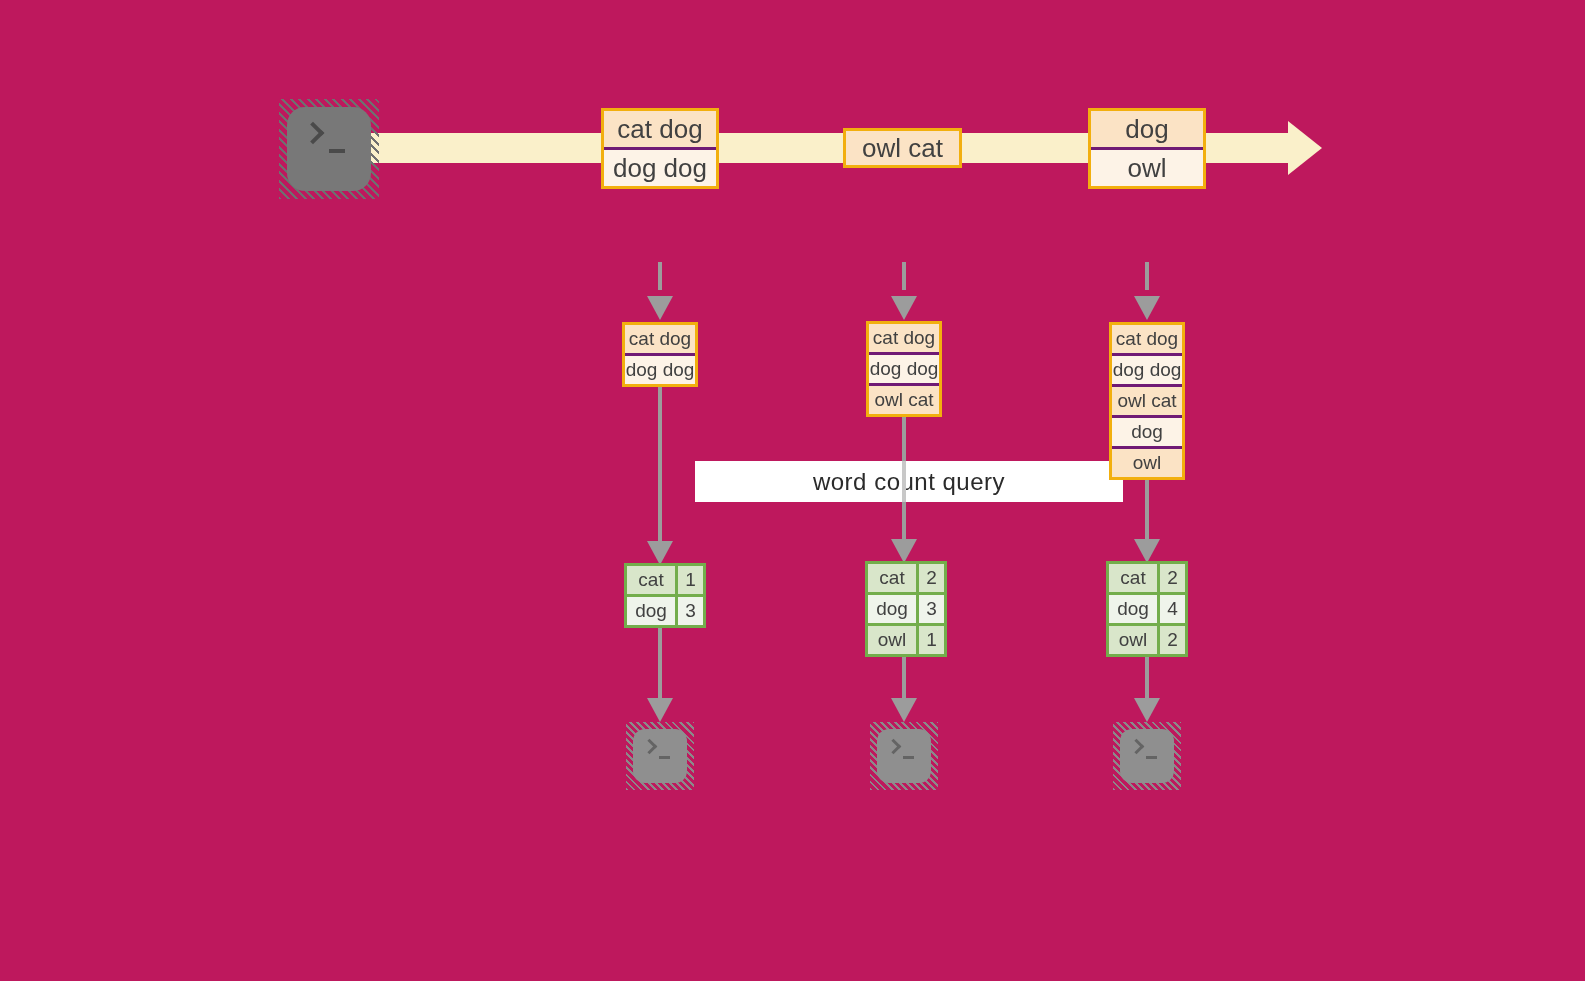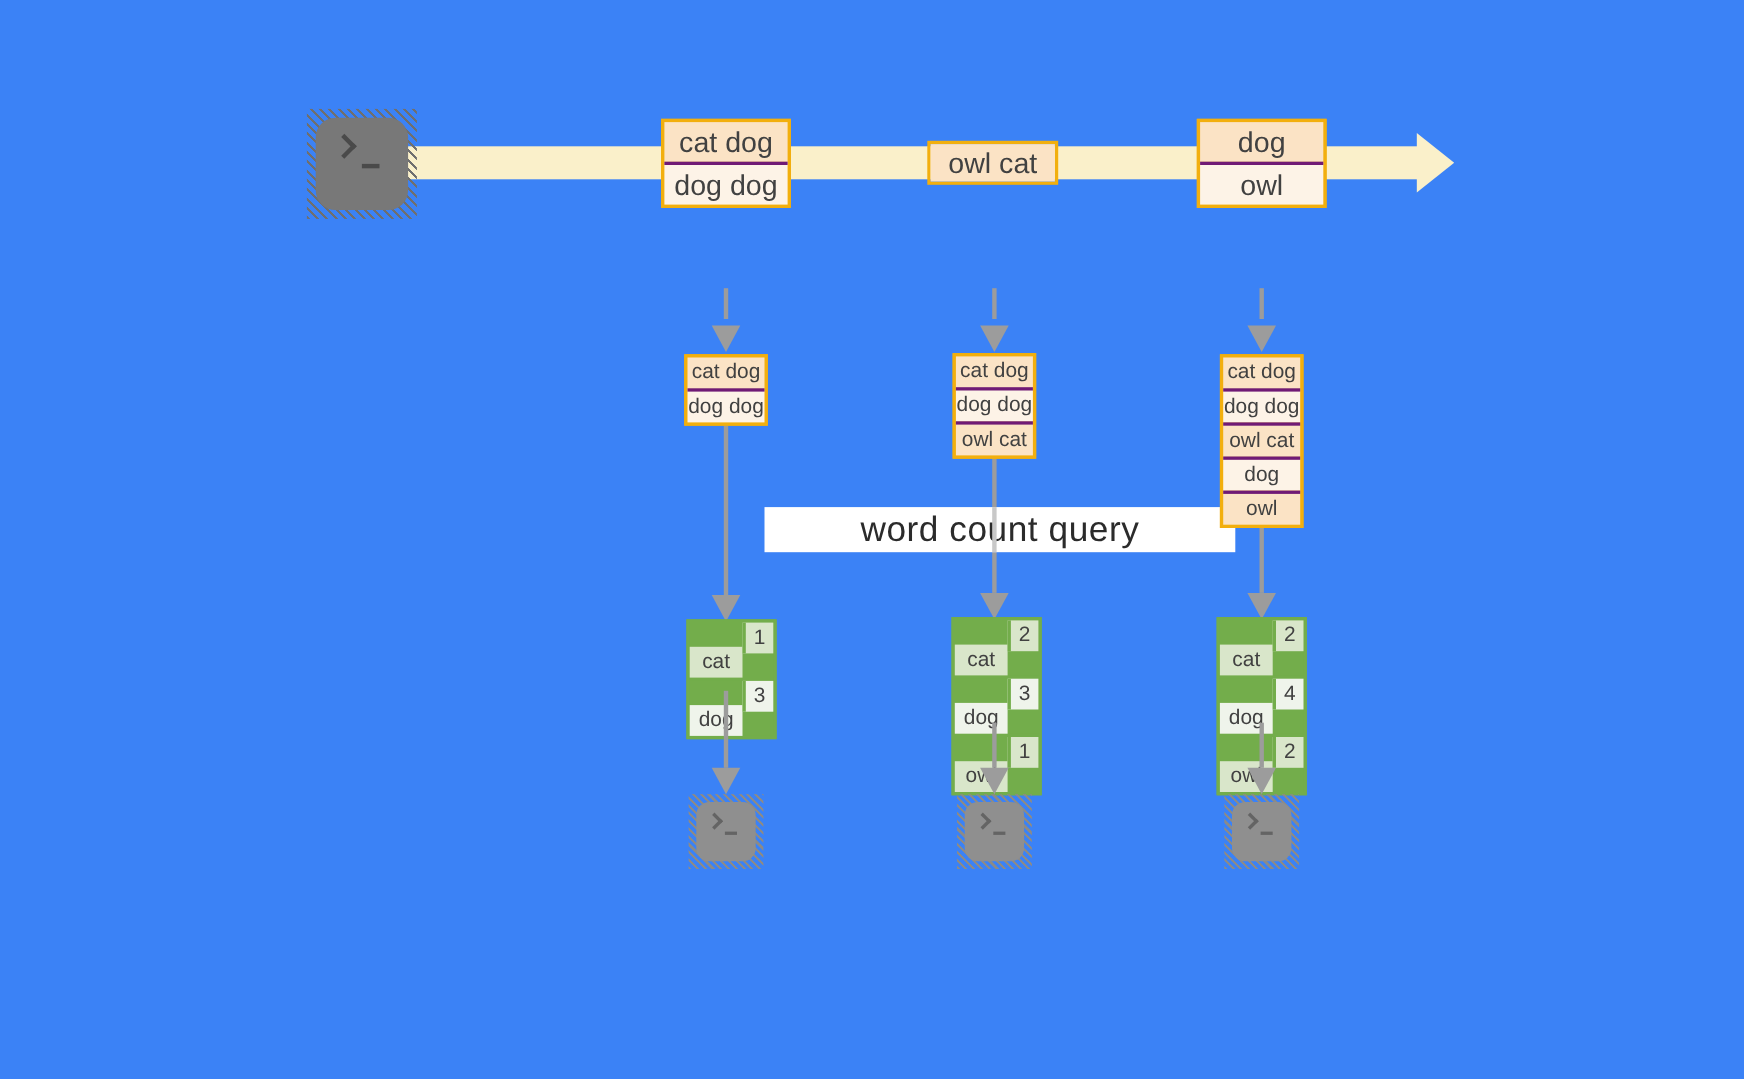--- a/index.html
+++ b/index.html
@@ -1,16 +1,16 @@
 <!DOCTYPE html>
 <html><head>
 <meta charset="utf-8">
 <style>
   html,body{margin:0;padding:0;background:#000;}
-  #canvas{position:relative;width:1585px;height:981px;background:#3b82f6;overflow:hidden;
+  #canvas{position:relative;width:1585px;height:981px;background:#be185d;overflow:hidden;
           font-family:"Liberation Sans",sans-serif;color:#414141;}
   .abs{position:absolute;box-sizing:border-box;}
 
   
   .band{background:#FAF0CA;}
   .band-head{width:0;height:0;border-top:27px solid transparent;border-bottom:27px solid transparent;
              border-left:34px solid #FAF0CA;}
 
   
   .obox{border:3px solid #F2AF0E;background:#F2AF0E;}
@@ -19,34 +19,34 @@
   .peach{background:#FBE3C5;}
   .cream{background:#FDF3E7;}
   .big{height:36px;font-size:26px;}
   .small{height:28px;font-size:19px;}
 
   
   .gtable{border:3px solid #73AD4B;background:#73AD4B;}
   .grow{display:flex;}
   .grow + .grow{border-top:3px solid #73AD4B;}
   .gcell{display:flex;align-items:center;justify-content:center;height:28px;font-size:19px;}
-  .gword{width:48px;margin-top:22px;}
+  .gword{width:48px;}
   .gnum{width:25px;border-left:3px solid #73AD4B;}
   .sage{background:#D9E6CA;}
   .lgreen{background:#EFF4EB;}
 
   
   .vline{width:4px;background:#9C9C9C;}
   .vline-light{width:4px;background:#C8C8C8;}
   .tri-down{width:0;height:0;border-left:13px solid transparent;border-right:13px solid transparent;
             border-top:24px solid #9C9C9C;}
 
   
   .banner{background:#FFFFFF;display:flex;align-items:center;justify-content:center;
-          font-size:32px;color:#2B2B2B;letter-spacing:0.5px;}
+          font-size:24px;color:#2B2B2B;letter-spacing:0.5px;}
 
   
   .term{background:repeating-linear-gradient(45deg,#6F6F6F 0 2px,transparent 2px 6px);}
   .term-body{position:absolute;left:8px;top:8px;right:8px;bottom:8px;background:#787878;border-radius:18px;}
   .term-sm{background:repeating-linear-gradient(45deg,#8A8A8A 0 2px,transparent 2px 5px);}
   .term-sm .term-body{left:7px;top:7px;right:7px;bottom:7px;background:#8F8F8F;border-radius:12px;}
   .chev{position:absolute;width:12px;height:12px;border-top:4px solid #4A4A4A;border-right:4px solid #4A4A4A;
         transform:rotate(45deg);left:18px;top:18px;}
   .under{position:absolute;width:16px;height:4px;background:#4A4A4A;left:42px;top:42px;}
   .term-sm .chev{width:8px;height:8px;border-top-width:3px;border-right-width:3px;left:11px;top:12px;border-color:#646464;}

